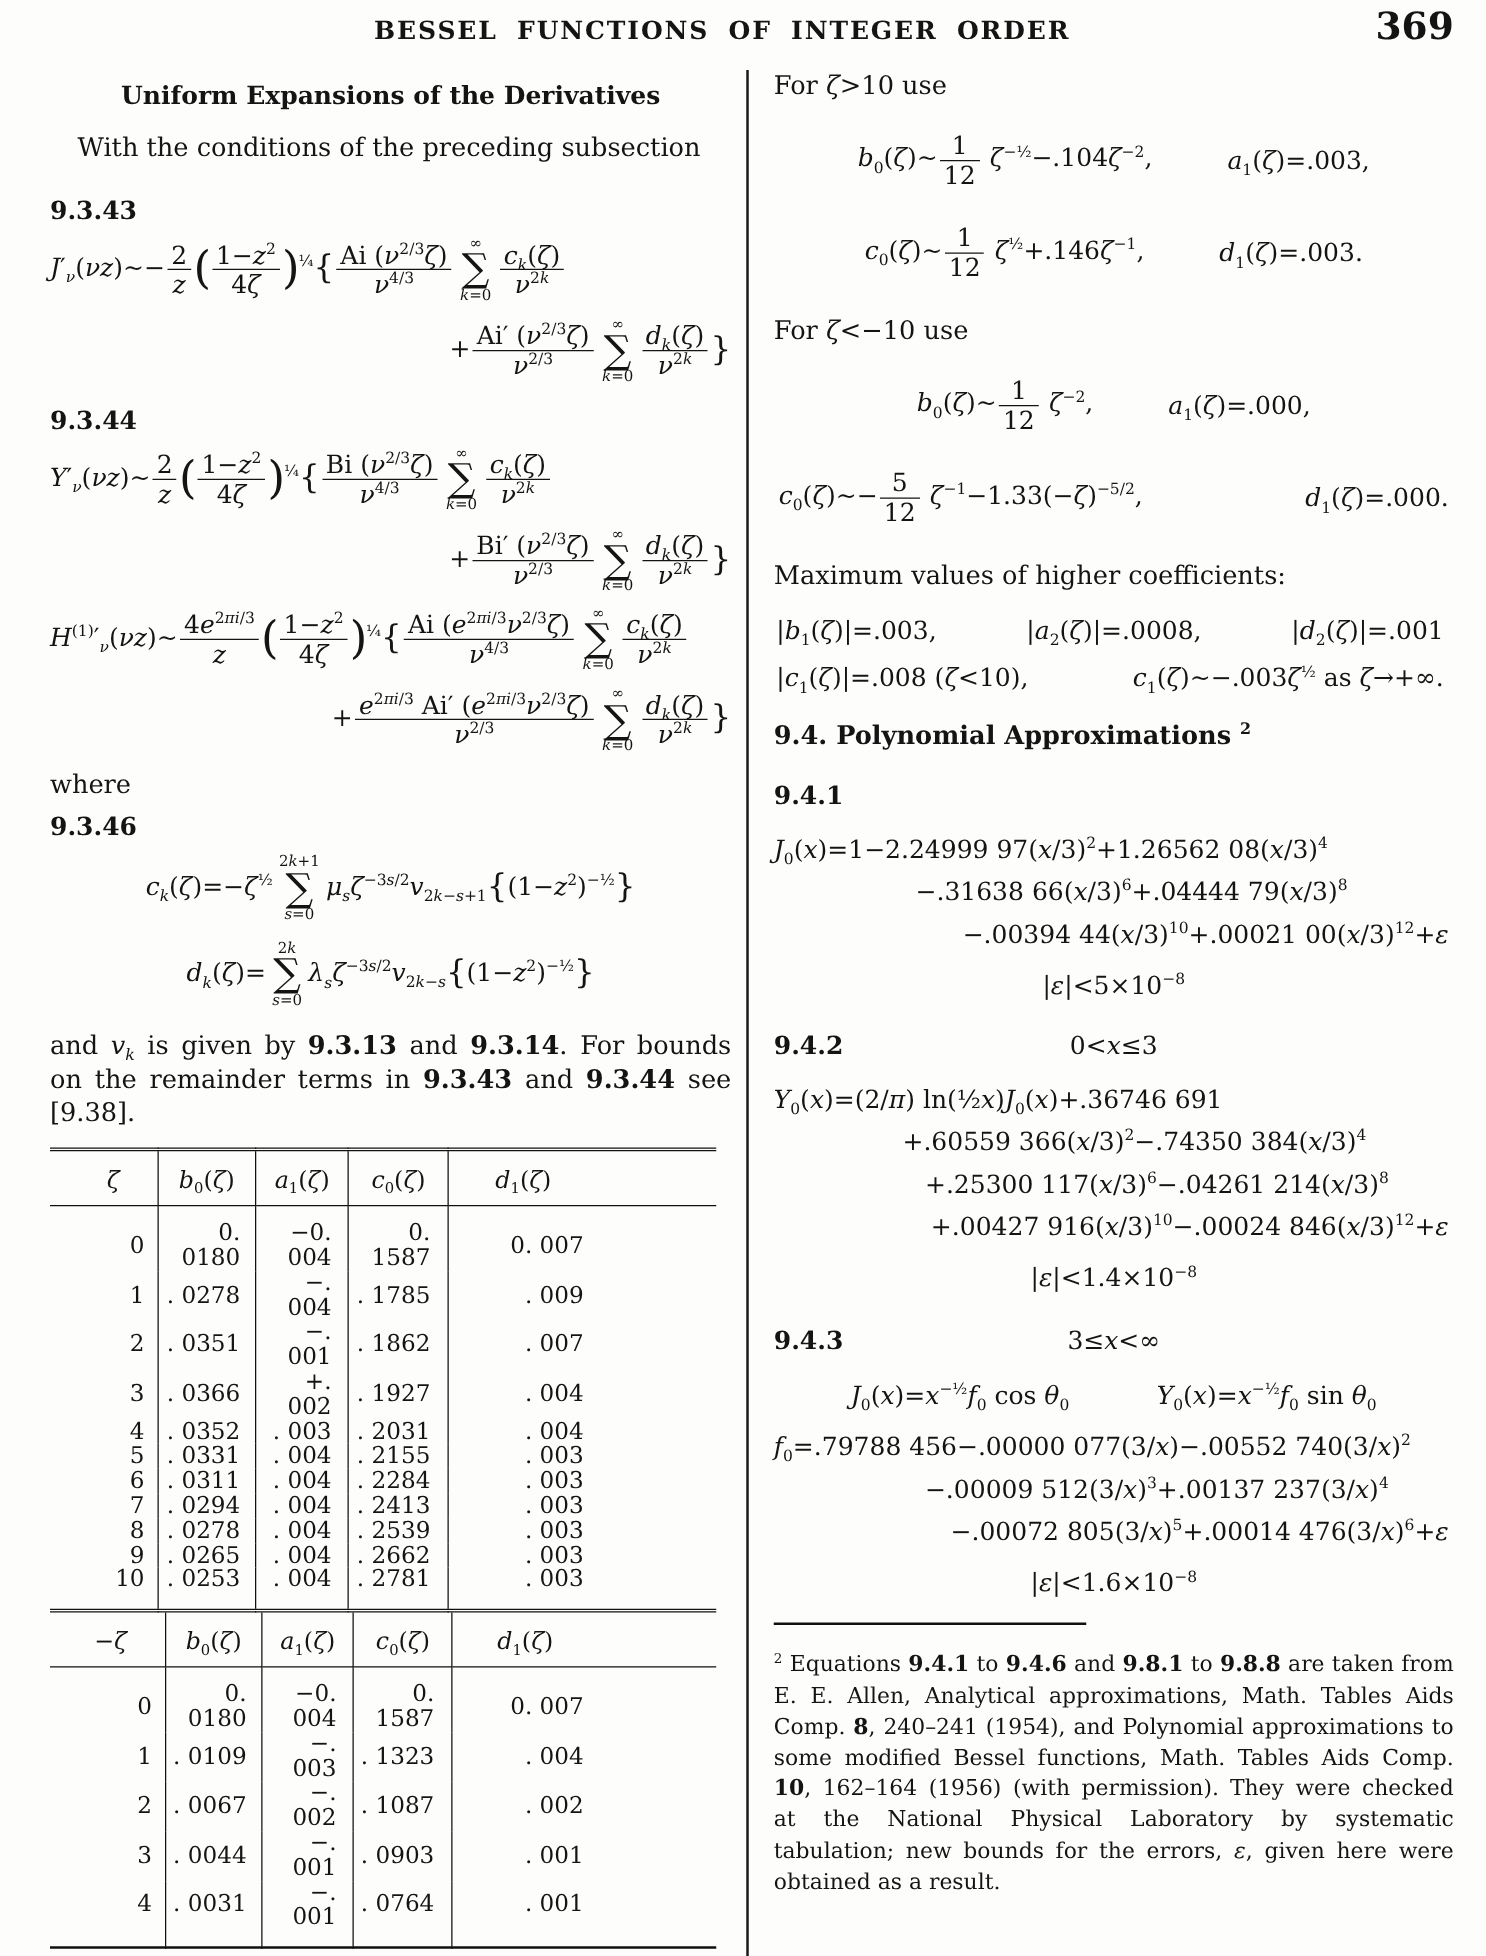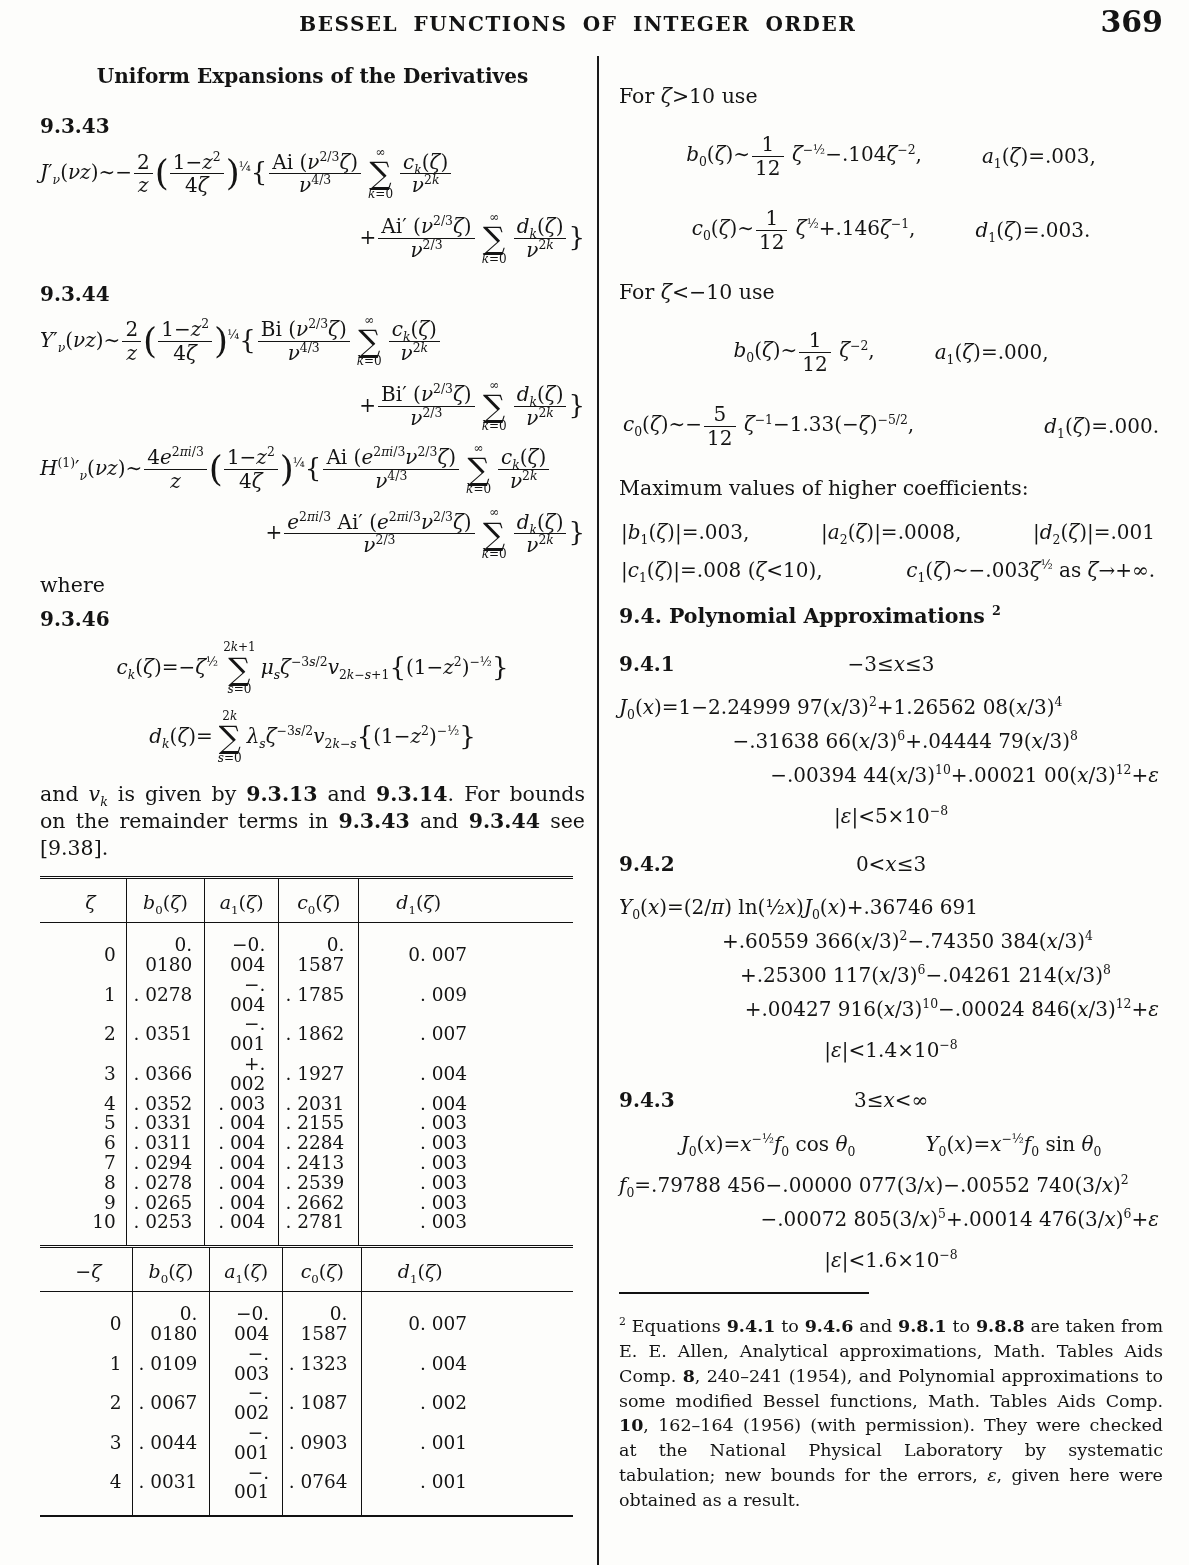--- a/index.html
+++ b/index.html
@@ -56,21 +56,21 @@
   .as-table .col2{border-right:1.6px solid #111;}
   .as-table .col3{border-right:1.6px solid #111;}
   .as-table td.col0{width:116px;padding-right:10px;}
   .as-table td.col1{width:82px;padding-right:12px;}
   .as-table td.col2{width:82px;padding-right:13px;}
   .as-table td.col3{width:81px;padding-right:14px;}
   .as-table td.col4{width:172px;padding-right:106px;}
   .as-table tbody tr:first-child td{padding-top:12px;}
   .as-table tbody tr:last-child td{padding-bottom:13px;}
   
-  .fortext{margin-top:28px;font-size:20.5px;}
+  .fortext{margin-top:0;font-size:20.5px;}
   .prow{display:flex;justify-content:center;align-items:center;gap:60px;
     margin-top:22px;min-height:52px;line-height:1;white-space:nowrap;}
   .prow.spread{justify-content:space-between;gap:0;padding:0 4px;}
   .maxhead{margin-top:24px;font-size:20.5px;}
   .maxrow{display:flex;justify-content:space-between;margin-top:20px;
     padding:0 8px 0 2px;font-size:20px;line-height:1.2;}
   .sec94{margin-top:22px;text-align:left;font-weight:bold;font-size:20.5px;}
   .eqhead{position:relative;margin-top:24px;height:28px;}
   .eqhead .range{position:absolute;left:0;right:0;text-align:center;font-size:20px;}
   .pline{font-size:20px;line-height:34px;white-space:nowrap;}
@@ -89,20 +89,21 @@
 
 <div class="pagehead">
   <span class="ptitle">BESSEL FUNCTIONS OF INTEGER ORDER</span>
   <span class="pnum">369</span>
 </div>
 
 <div class="cols">
 
   <div class="leftcol">
     <div class="subsec">Uniform Expansions of the Derivatives</div>
+    <div class="intro">With the conditions of the preceding subsection</div>
 
     <div class="eqlabelrow">
       <span class="eqnum">9.3.43</span>
     </div>
     <div class="eq">
       <div class="eql"><i>J</i>′<sub><i>ν</i></sub>(<i>νz</i>)∼−<fr><fn>2</fn><fd><i>z</i></fd></fr><bp>(</bp><fr><fn>1−<i>z</i><sup>2</sup></fn><fd>4<i>ζ</i></fd></fr><bp>)</bp><sup>¼</sup><bb>{</bb><fr><fn>Ai (<i>ν</i><sup>2/3</sup><i>ζ</i>)</fn><fd><i>ν</i><sup>4/3</sup></fd></fr><sm>
             <st>∞</st>
             <sg>∑</sg>
             <sb><i>k</i>=0</sb>
           </sm><fr><fn><i>c<sub>k</sub></i>(<i>ζ</i>)</fn><fd><i>ν</i><sup>2<i>k</i></sup></fd></fr></div>
@@ -335,21 +336,20 @@
       <span><i>c</i><sub>1</sub>(<i>ζ</i>)∼−.003<i>ζ</i><sup>½</sup> as <i>ζ</i>→+∞.</span>
     </div>
 
     <div class="sec94">
       <span>9.4. Polynomial Approximations</span>
       <sup>2</sup>
     </div>
 
     <div class="eqhead">
       <span class="eqnum">9.4.1</span>
-      <span class="range">−3≤<i>x</i>≤3</span>
     </div>
     <div class="pblock">
       <div class="pline"><i>J</i><sub>0</sub>(<i>x</i>)=1−2.24999 97(<i>x</i>/3)<sup>2</sup>+1.26562 08(<i>x</i>/3)<sup>4</sup></div>
       <div class="pline rline mr85">−.31638 66(<i>x</i>/3)<sup>6</sup>+.04444 79(<i>x</i>/3)<sup>8</sup></div>
       <div class="pline rline mr4">−.00394 44(<i>x</i>/3)<sup>10</sup>+.00021 00(<i>x</i>/3)<sup>12</sup>+<i>ε</i></div>
       <div class="errline">|<i>ε</i>|&lt;5×10<sup>−8</sup></div>
     </div>
 
     <div class="eqhead">
       <span class="eqnum">9.4.2</span>
@@ -366,20 +366,21 @@
     <div class="eqhead" style="margin-top:26px">
       <span class="eqnum">9.4.3</span>
       <span class="range">3≤<i>x</i>&lt;∞</span>
     </div>
     <div class="pairrow">
       <span><i>J</i><sub>0</sub>(<i>x</i>)=<i>x</i><sup>−½</sup><i>f</i><sub>0</sub> cos <i>θ</i><sub>0</sub></span>
       <span><i>Y</i><sub>0</sub>(<i>x</i>)=<i>x</i><sup>−½</sup><i>f</i><sub>0</sub> sin <i>θ</i><sub>0</sub></span>
     </div>
     <div class="pblock">
       <div class="pline"><i>f</i><sub>0</sub>=.79788 456−.00000 077(3/<i>x</i>)−.00552 740(3/<i>x</i>)<sup>2</sup></div>
+      <div class="pline rline mr52">−.00009 512(3/<i>x</i>)<sup>3</sup>+.00137 237(3/<i>x</i>)<sup>4</sup></div>
       <div class="pline rline mr4">−.00072 805(3/<i>x</i>)<sup>5</sup>+.00014 476(3/<i>x</i>)<sup>6</sup>+<i>ε</i></div>
       <div class="errline">|<i>ε</i>|&lt;1.6×10<sup>−8</sup></div>
     </div>
 
     <div class="fnrule"></div>
     <div class="footnote"><sup>2</sup> Equations <b>9.4.1</b> to <b>9.4.6</b> and <b>9.8.1</b> to <b>9.8.8</b> are taken from E. E. Allen, Analytical approximations, Math. Tables Aids Comp. <b>8</b>, 240–241 (1954), and Polynomial approximations to some modified Bessel functions, Math. Tables Aids Comp. <b>10</b>, 162–164 (1956) (with permission). They were checked at the National Physical Laboratory by systematic tabulation; new bounds for the errors, <i>ε</i>, given here were obtained as a result.</div>
   </div>
 </div>
 
 </body></html>

